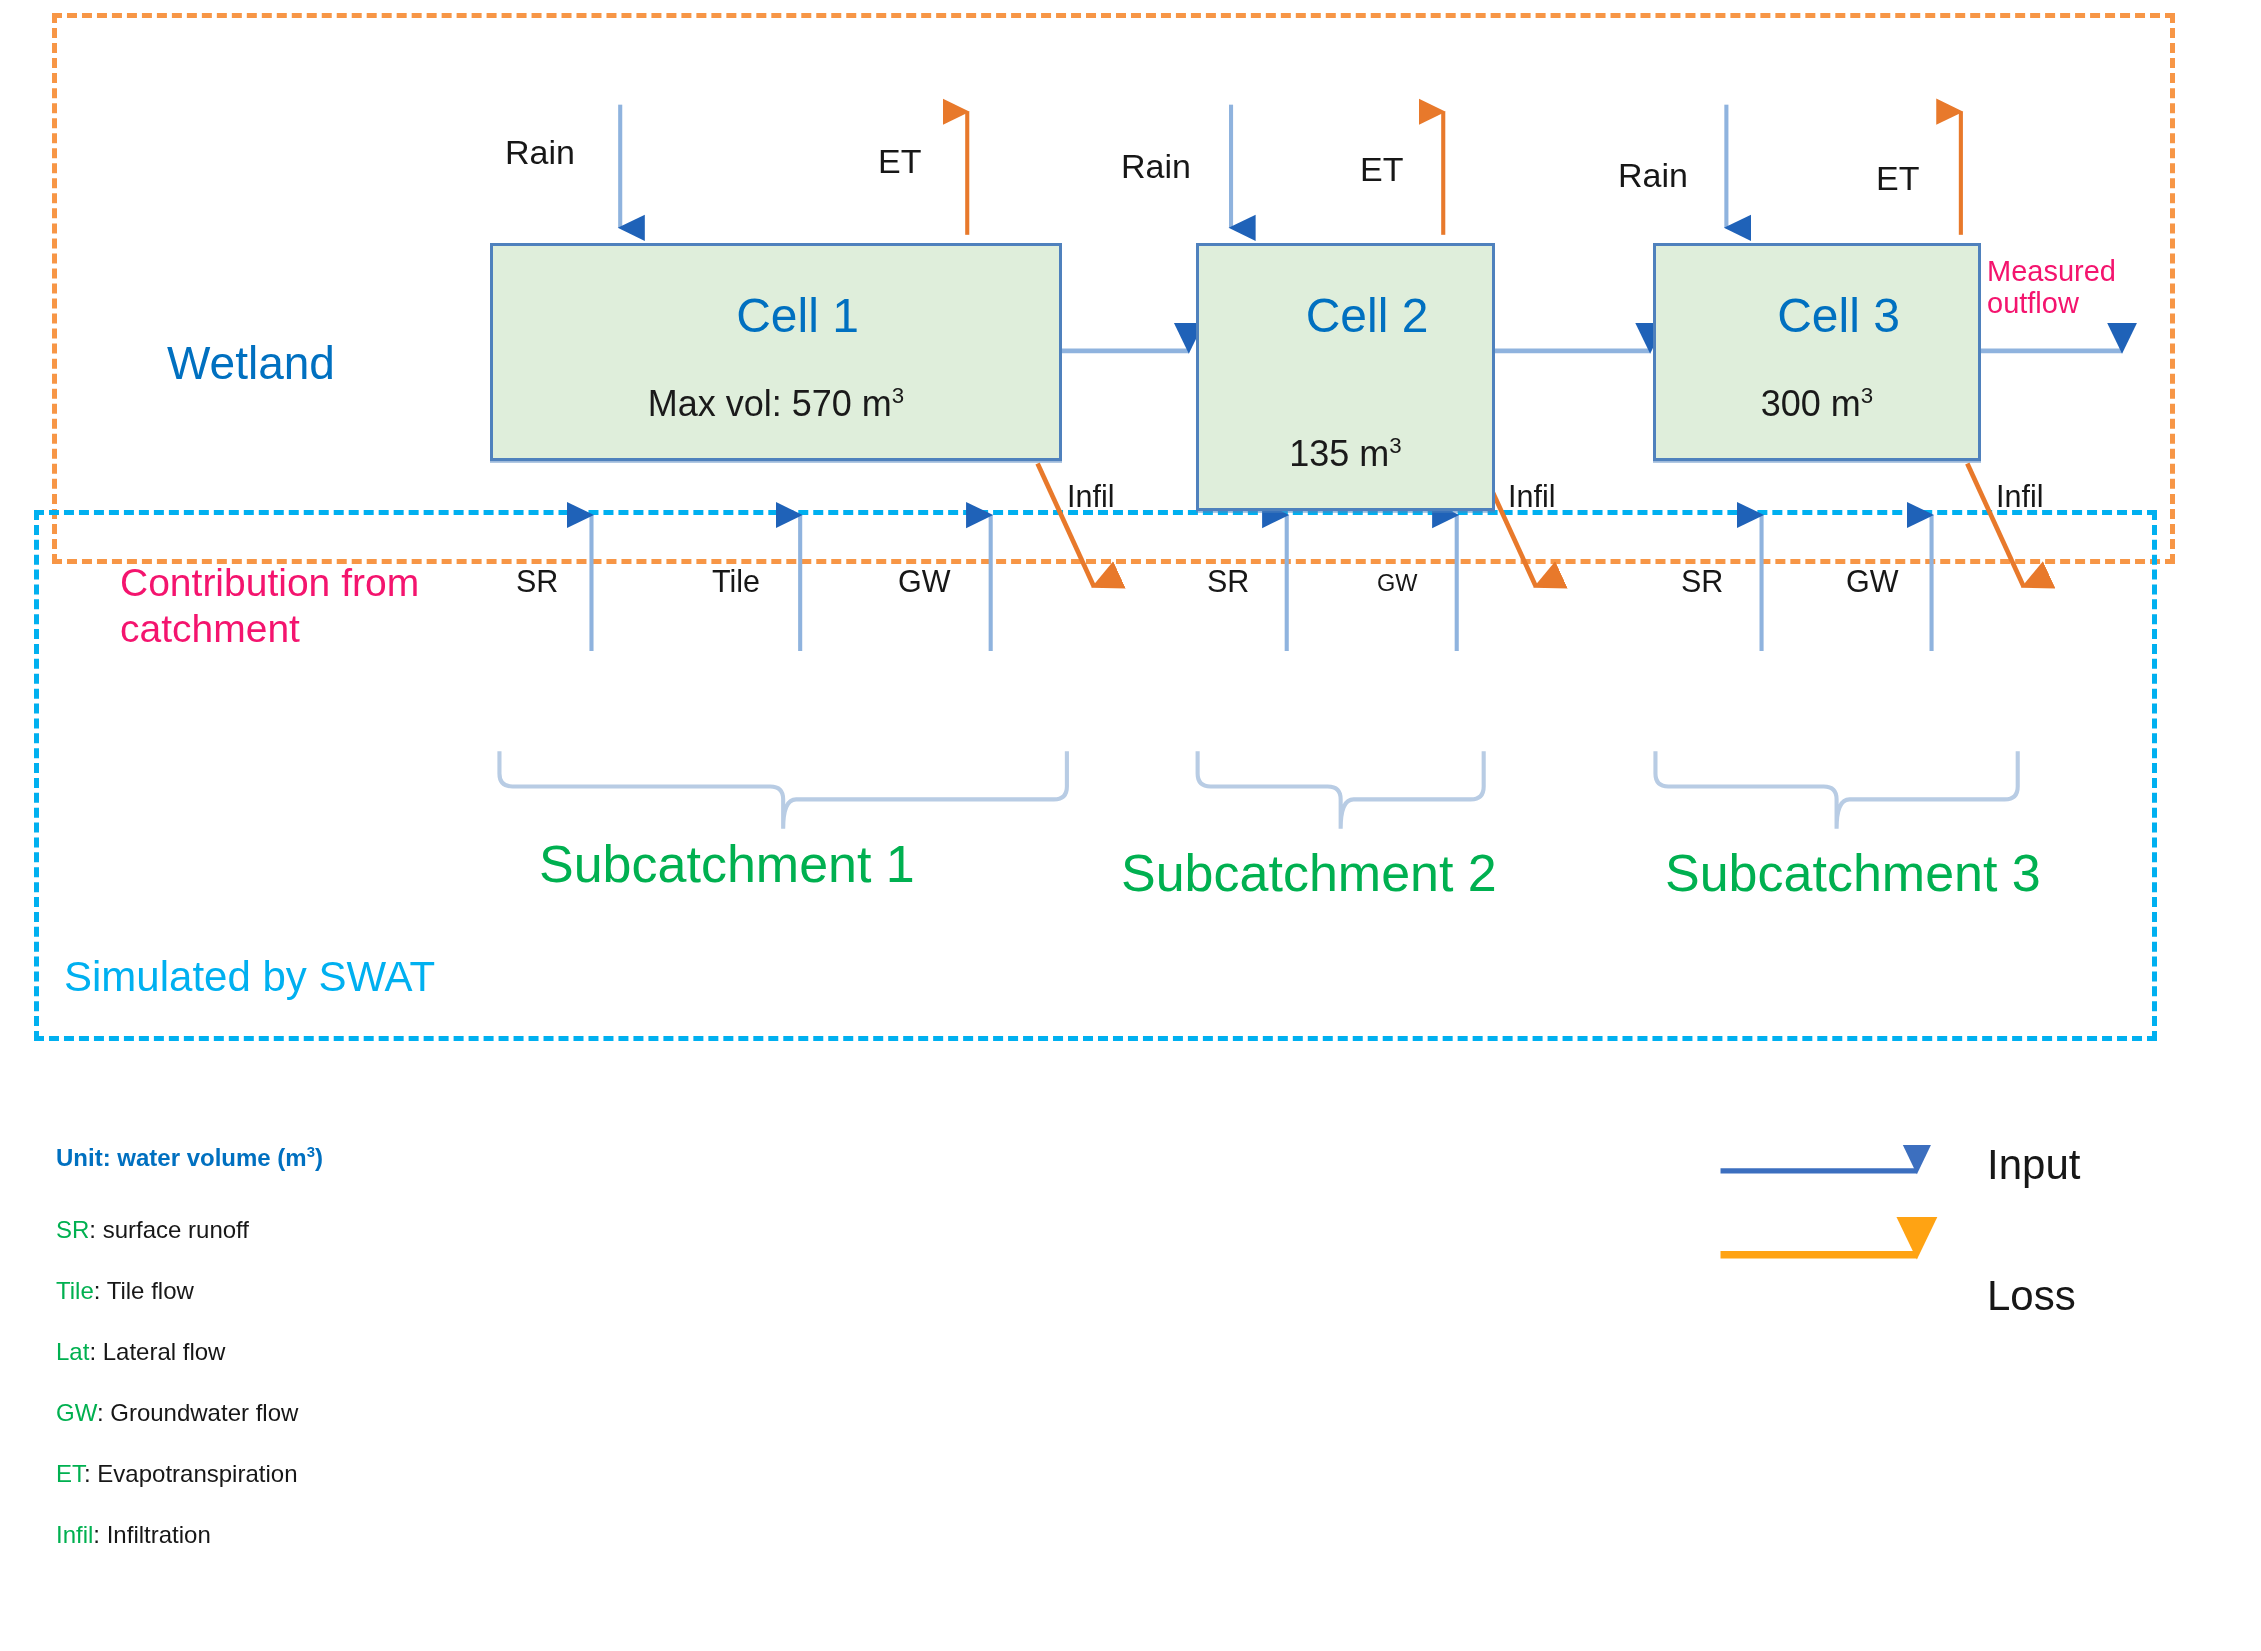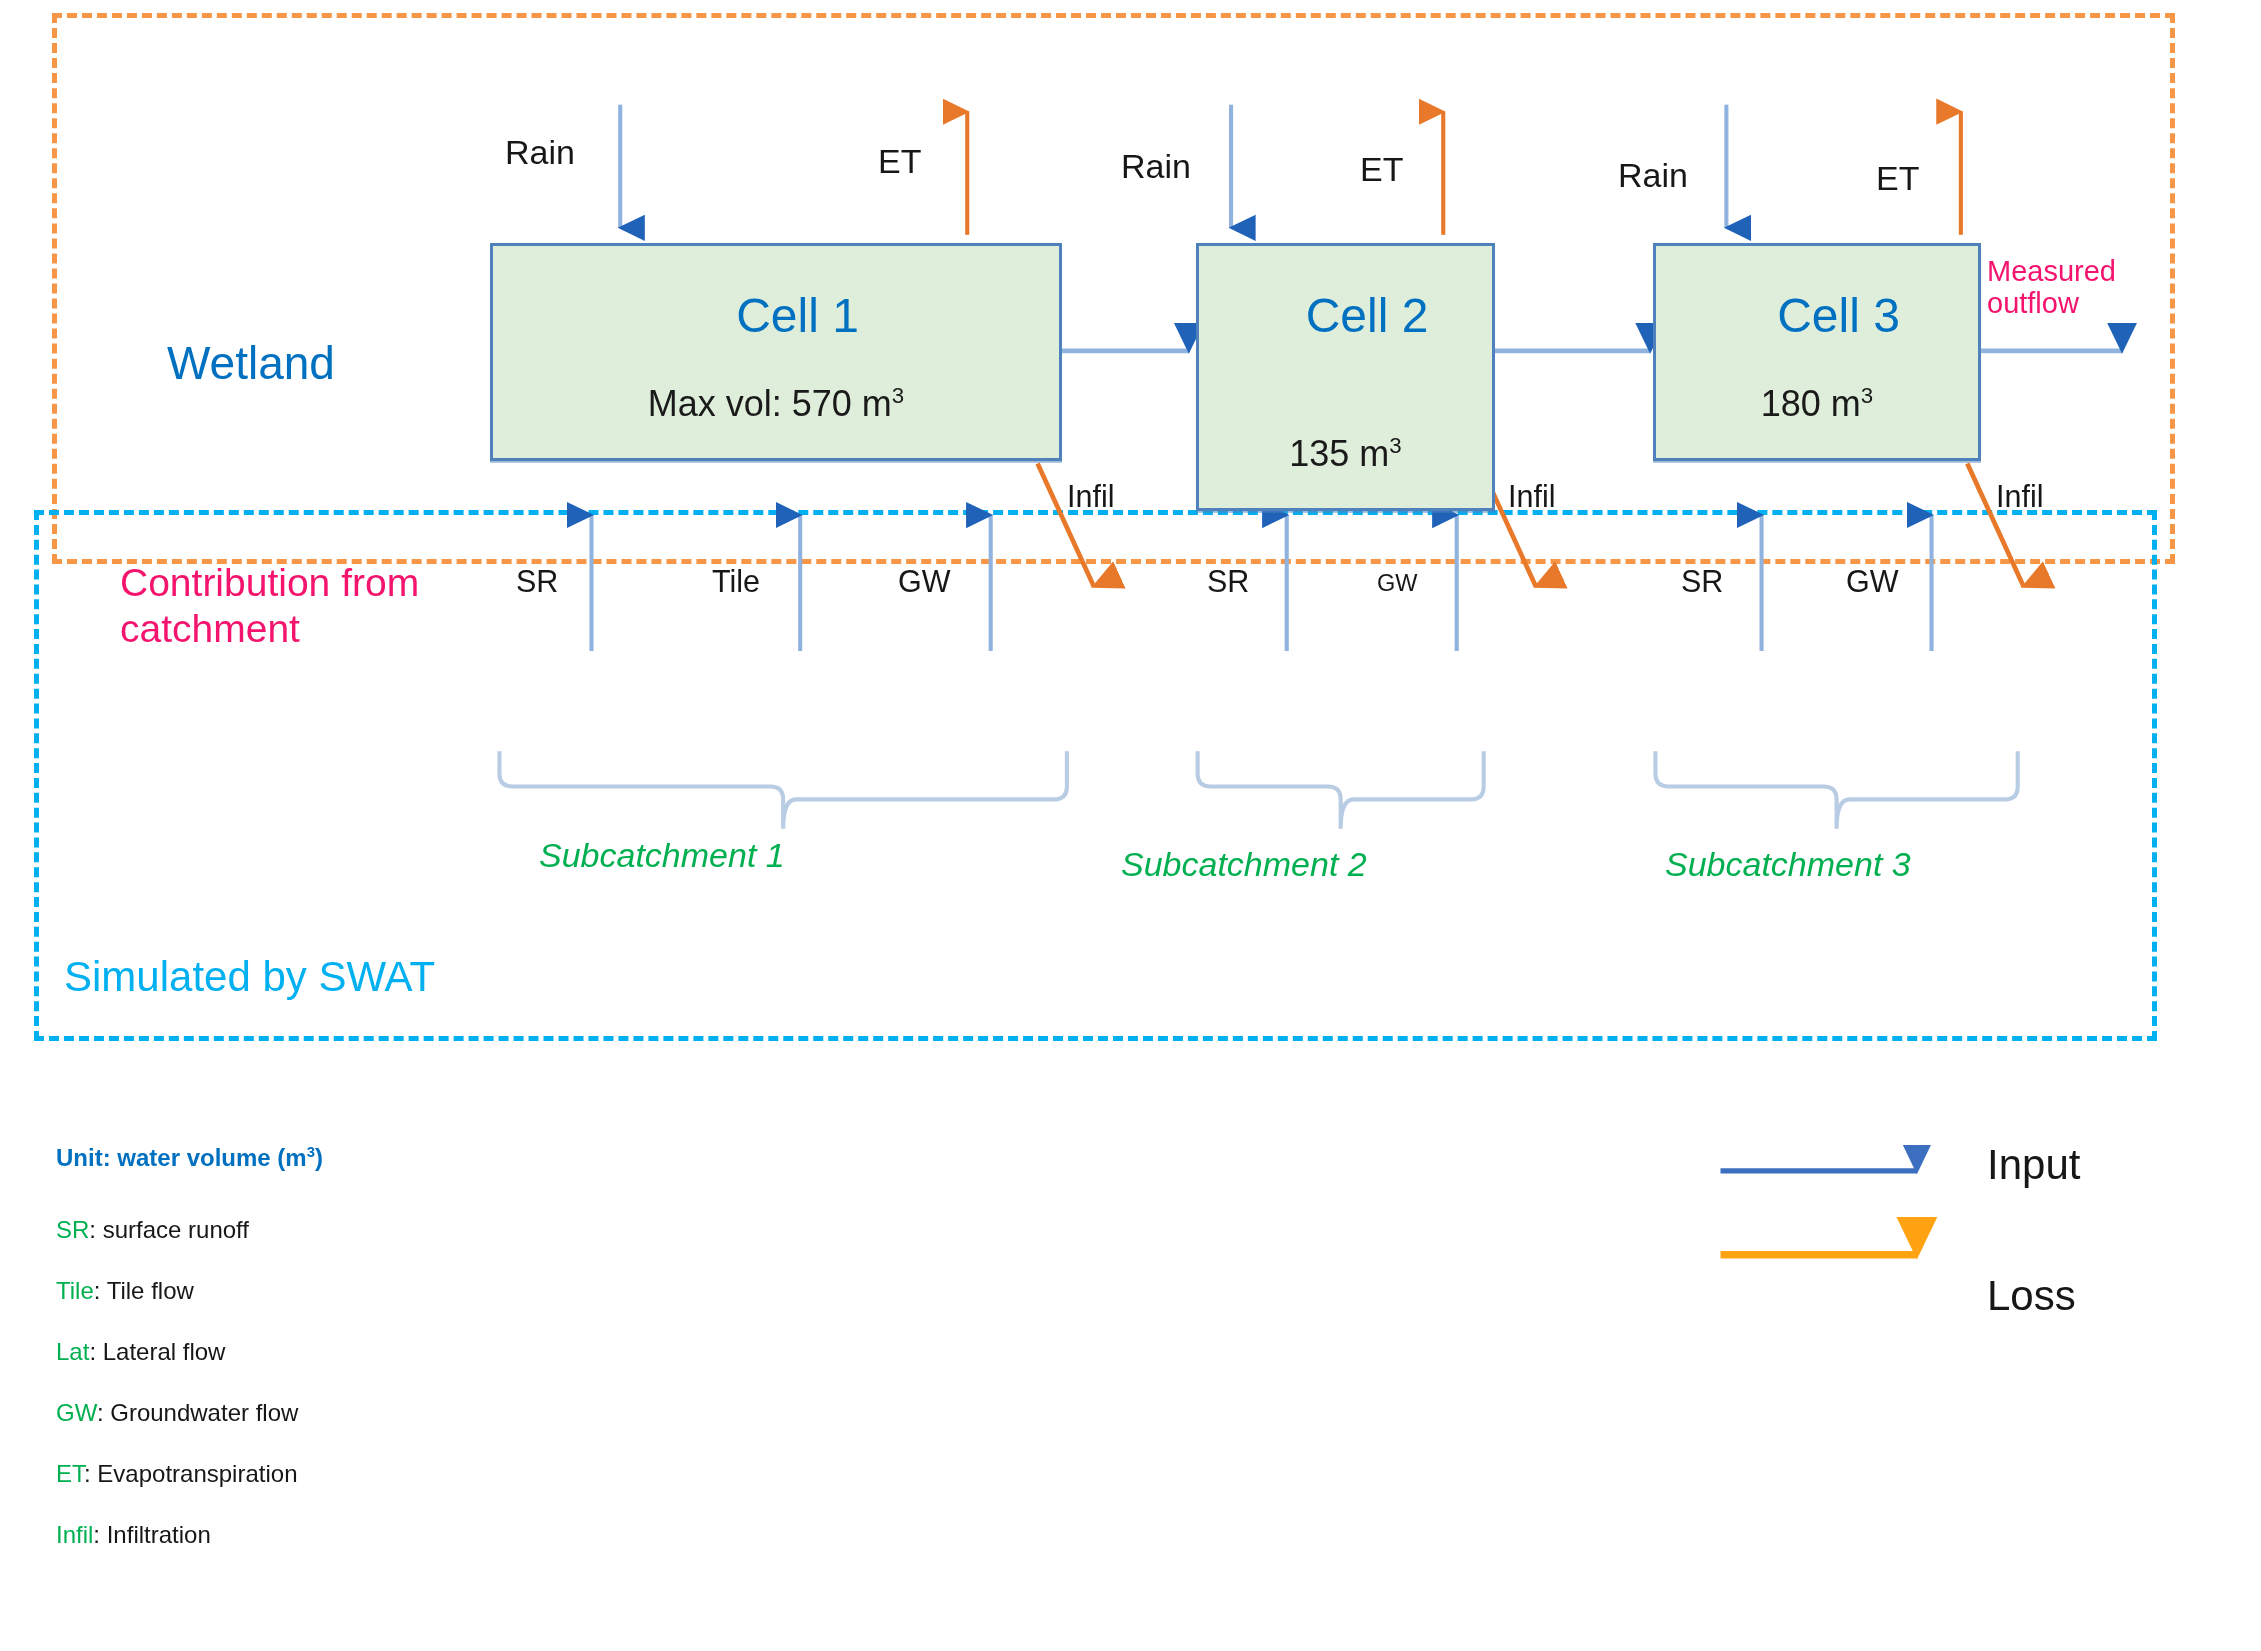--- a/index.html
+++ b/index.html
@@ -48,21 +48,21 @@
   .t-blue{color:#0070C0;}
   .t-green{color:#00B050;}
   .t-pink{color:#F4146E;}
   .fs-rain{font-size:34px;}
   .fs-flow{font-size:30.5px;}
   .fs-flow-sm{font-size:23.5px;}
   .fs-infil{font-size:30.5px;}
   .fs-wetland{font-size:46px;}
   .fs-contrib{font-size:39px;line-height:1.18;white-space:normal;width:328px;}
   .fs-measured{font-size:29px;line-height:1.12;white-space:normal;width:176px;}
-  .fs-sub{font-size:34px;font-style:italic;}
+  .fs-sub{font-size:52px;}
   .fs-legend{font-size:24px;}
   .fs-legend-right{font-size:42px;}
 </style>
 </head>
 <body>
 
 <div id="stage">
 
   <div class="region-orange"></div>
   <div class="region-cyan"></div>
@@ -142,21 +142,21 @@
     <div class="cell-vol"><span>Max vol: 570 m</span><sup>3</sup></div>
   </div>
 
   <div class="cell" style="left:1196px;top:243px;width:299px;height:268px;">
     <div class="cell-title">Cell 2</div>
     <div class="cell-vol"><span>135 m</span><sup>3</sup></div>
   </div>
 
   <div class="cell" style="left:1653px;top:243px;width:328px;height:218px;">
     <div class="cell-title">Cell 3</div>
-    <div class="cell-vol"><span>180 m</span><sup>3</sup></div>
+    <div class="cell-vol"><span>300 m</span><sup>3</sup></div>
   </div>
 
   <div class="t t-black fs-rain" style="left:505px;top:135px;">Rain</div>
   <div class="t t-black fs-rain" style="left:1121px;top:149px;">Rain</div>
   <div class="t t-black fs-rain" style="left:1618px;top:158px;">Rain</div>
 
   <div class="t t-black fs-rain" style="left:878px;top:144px;">ET</div>
   <div class="t t-black fs-rain" style="left:1360px;top:152px;">ET</div>
   <div class="t t-black fs-rain" style="left:1876px;top:161px;">ET</div>
 

